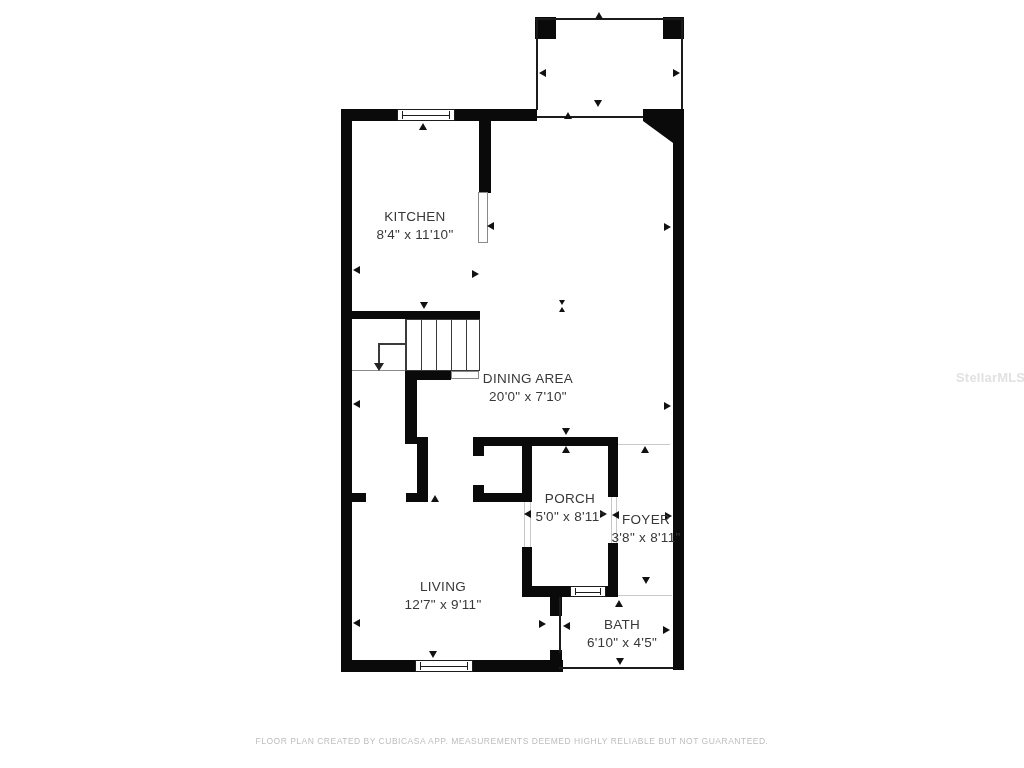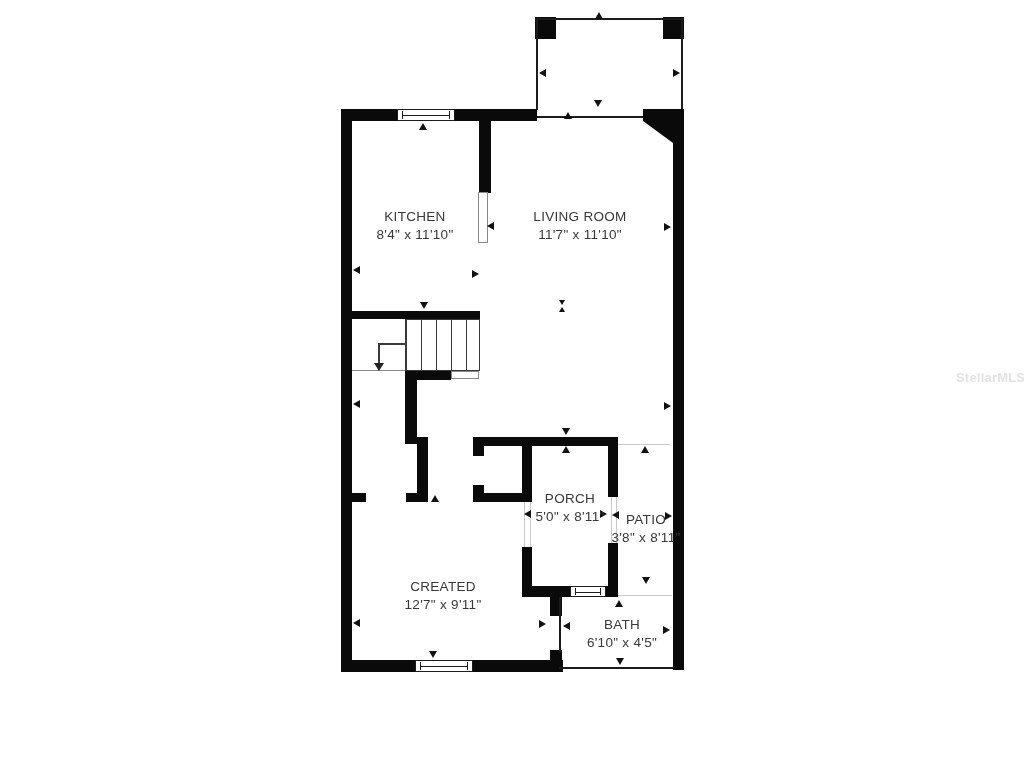--- a/index.html
+++ b/index.html
@@ -136,35 +136,36 @@
   <div class="tri tri-right" style="left:539px;top:620px"></div>
   <div class="tri tri-left" style="left:563px;top:622px"></div>
   <div class="tri tri-right" style="left:663px;top:626px"></div>
   <div class="tri tri-down" style="left:429px;top:651px"></div>
   <div class="tri tri-down" style="left:616px;top:658px"></div>
 
   <div class="room-label" style="left:415px;top:208px">
     <div>KITCHEN</div>
     <div>8'4" x 11'10"</div>
   </div>
-  <div class="room-label" style="left:580px;top:208px">
-    <div>LIVING ROOM</div>
-    <div>11'7" x 11'10"</div>
+  <div class="room-label" style="left:528px;top:370px">
+    <div>DINING AREA</div>
+    <div>20'0" x 7'10"</div>
   </div>
   <div class="room-label" style="left:570px;top:490px">
     <div>PORCH</div>
     <div>5'0" x 8'11"</div>
   </div>
   <div class="room-label" style="left:646px;top:511px">
-    <div>PATIO</div>
+    <div>FOYER</div>
     <div>3'8" x 8'11"</div>
   </div>
   <div class="room-label" style="left:443px;top:578px">
-    <div>CREATED</div>
+    <div>LIVING</div>
     <div>12'7" x 9'11"</div>
   </div>
   <div class="room-label" style="left:622px;top:616px">
     <div>BATH</div>
     <div>6'10" x 4'5"</div>
   </div>
 
+  <div class="footer">FLOOR PLAN CREATED BY CUBICASA APP. MEASUREMENTS DEEMED HIGHLY RELIABLE BUT NOT GUARANTEED.</div>
 
 </div>
 
 </body></html>

